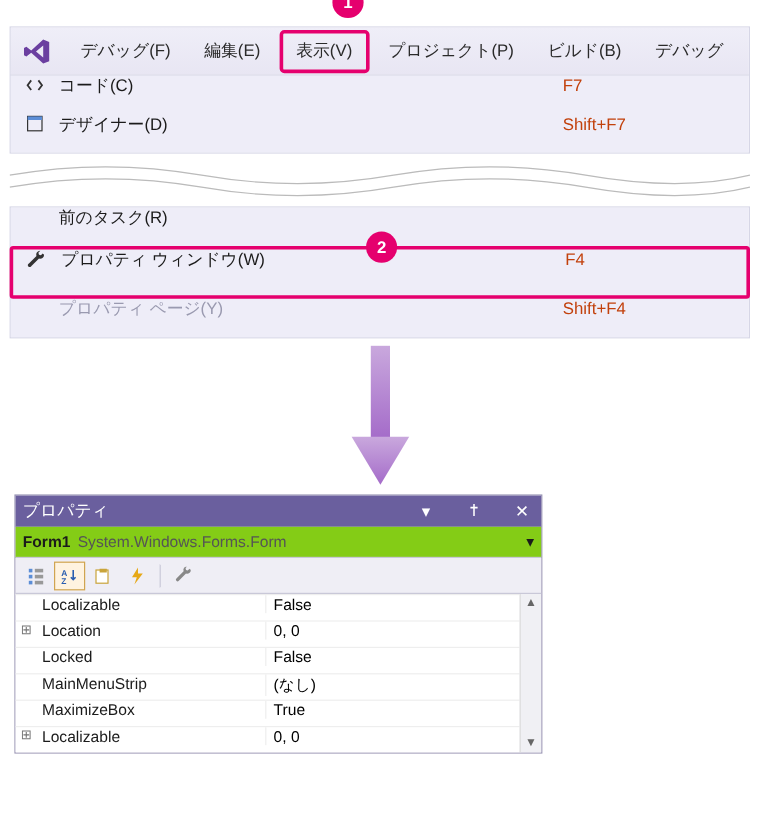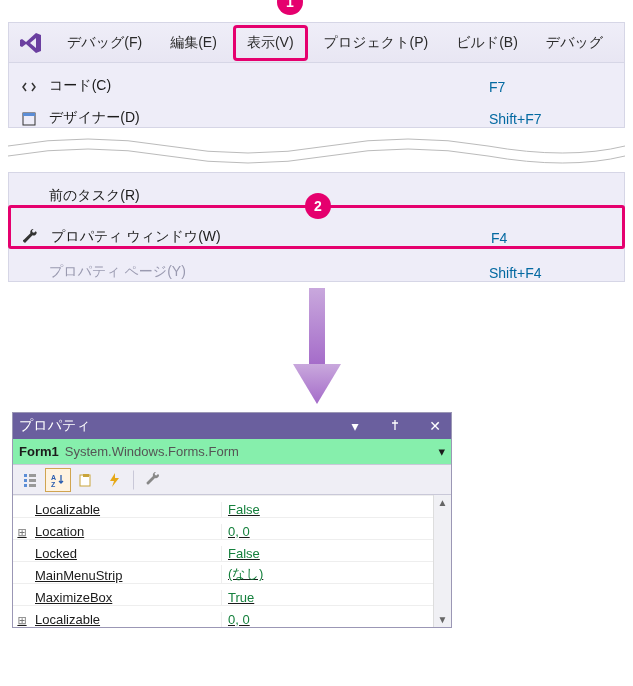--- a/index.html
+++ b/index.html
@@ -51,27 +51,27 @@
     font-size: 14px;
     display: flex; align-items: center; justify-content: center;
     z-index: 5;
   }
   .badge-1 { left: 277px; top: -2px; transform: translateY(-50%); }
   .dropdown {
     background: #eeedf8;
   }
   .dd-row {
     display: flex;
-    align-items: flex-end;
+    align-items: flex-start;
     height: 32px;
     padding-right: 32px;
   }
   .dd-ico { width: 40px; display: flex; align-items: center; justify-content: center; }
   .dd-label { flex: 0 0 420px; }
-  .dd-short { color: #0369a1; margin-left: 20px; }
+  .dd-short { color: #c2410c; }
   .truncated {
     height: 44px;
     margin: 0 8px;
     position: relative;
   }
   .truncated svg { width: 100%; height: 100%; display: block; }
 
   
   .menu-wrap2 { border: 1px solid #d6d6e6; margin: 0 8px; position: relative; }
   .badge-2 { left: 296px; top: 20px; }
@@ -102,21 +102,21 @@
     color: #fff;
     display: flex;
     align-items: center;
     padding: 0 6px;
     gap: 20px;
   }
   .prop-title .t { flex: 1; }
   .tbtn { width: 20px; text-align: center; }
   .prop-sel {
     height: 26px;
-    background: #86efac;
+    background: #84cc16;
     border-bottom: 1px solid #c9c8d8;
     display: flex; align-items: center;
     padding: 2px 6px;
     font-size: 13px;
   }
   .prop-sel .name { font-weight: bold; margin-right: 6px; }
   .prop-sel .type { color: #555; }
   .prop-sel .dd { margin-left: auto; }
   .prop-toolbar {
     height: 30px;
@@ -136,27 +136,26 @@
     border: 1px solid #d0a450;
   }
   .ptool.sep { border-left: 1px solid #c9c8d8; width:1px; padding:0; margin:0 4px; height:20px; }
   .prop-grid {
     background: #fff;
     font-size: 13px;
   }
   .pg-row {
     display: flex;
     height: 22px;
-    align-items: flex-end;
+    align-items: flex-start;
     border-top: 1px solid #eee;
-    text-decoration: underline;
   }
   .pg-exp { width: 18px; text-align: center; color: #777; font-size: 11px; }
   .pg-name { width: 190px; padding-left: 4px; }
-  .pg-val { flex: 1; border-left: 1px solid #eee; padding-left: 6px; color: #15803d; }
+  .pg-val { flex: 1; border-left: 1px solid #eee; padding-left: 6px; color: #000000; }
   .pg-scroll {
     width: 18px;
     background: #f0f0f4;
     border-left: 1px solid #ddd;
     display: flex; flex-direction: column; align-items: center;
   }
   .prop-body { display: flex; }
   .prop-rows { flex: 1; }
   .scroll-tri { font-size: 10px; color: #666; padding: 2px 0; }
 

